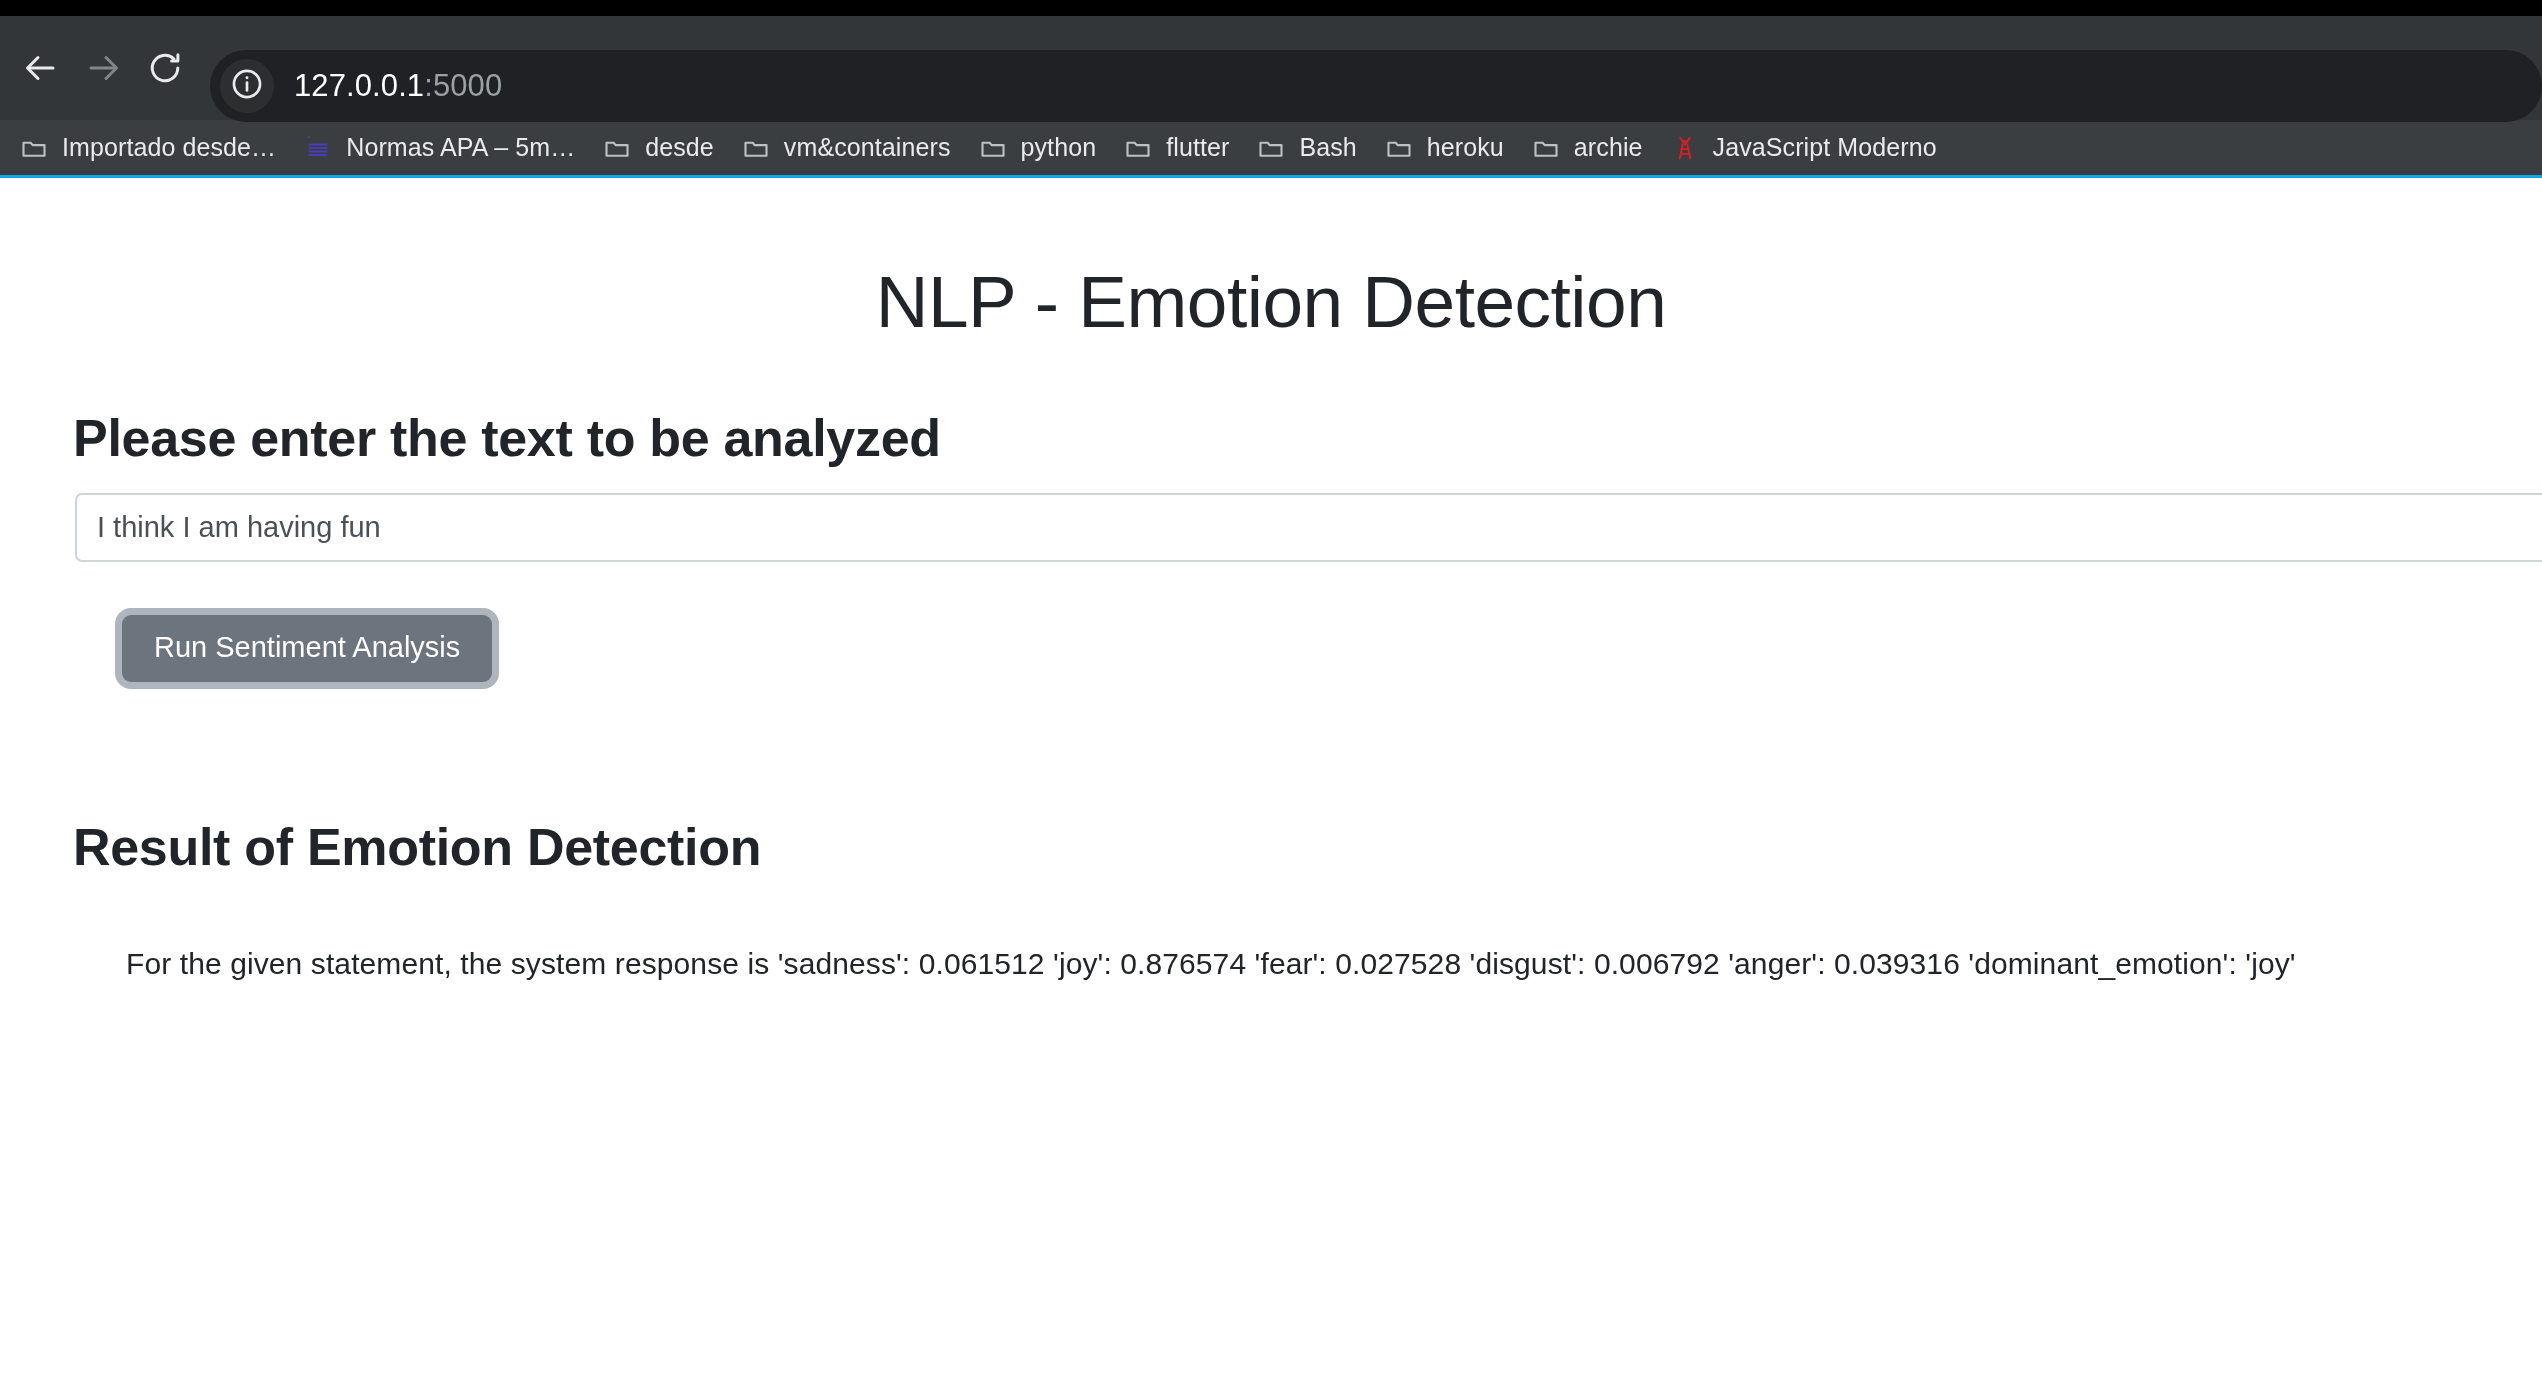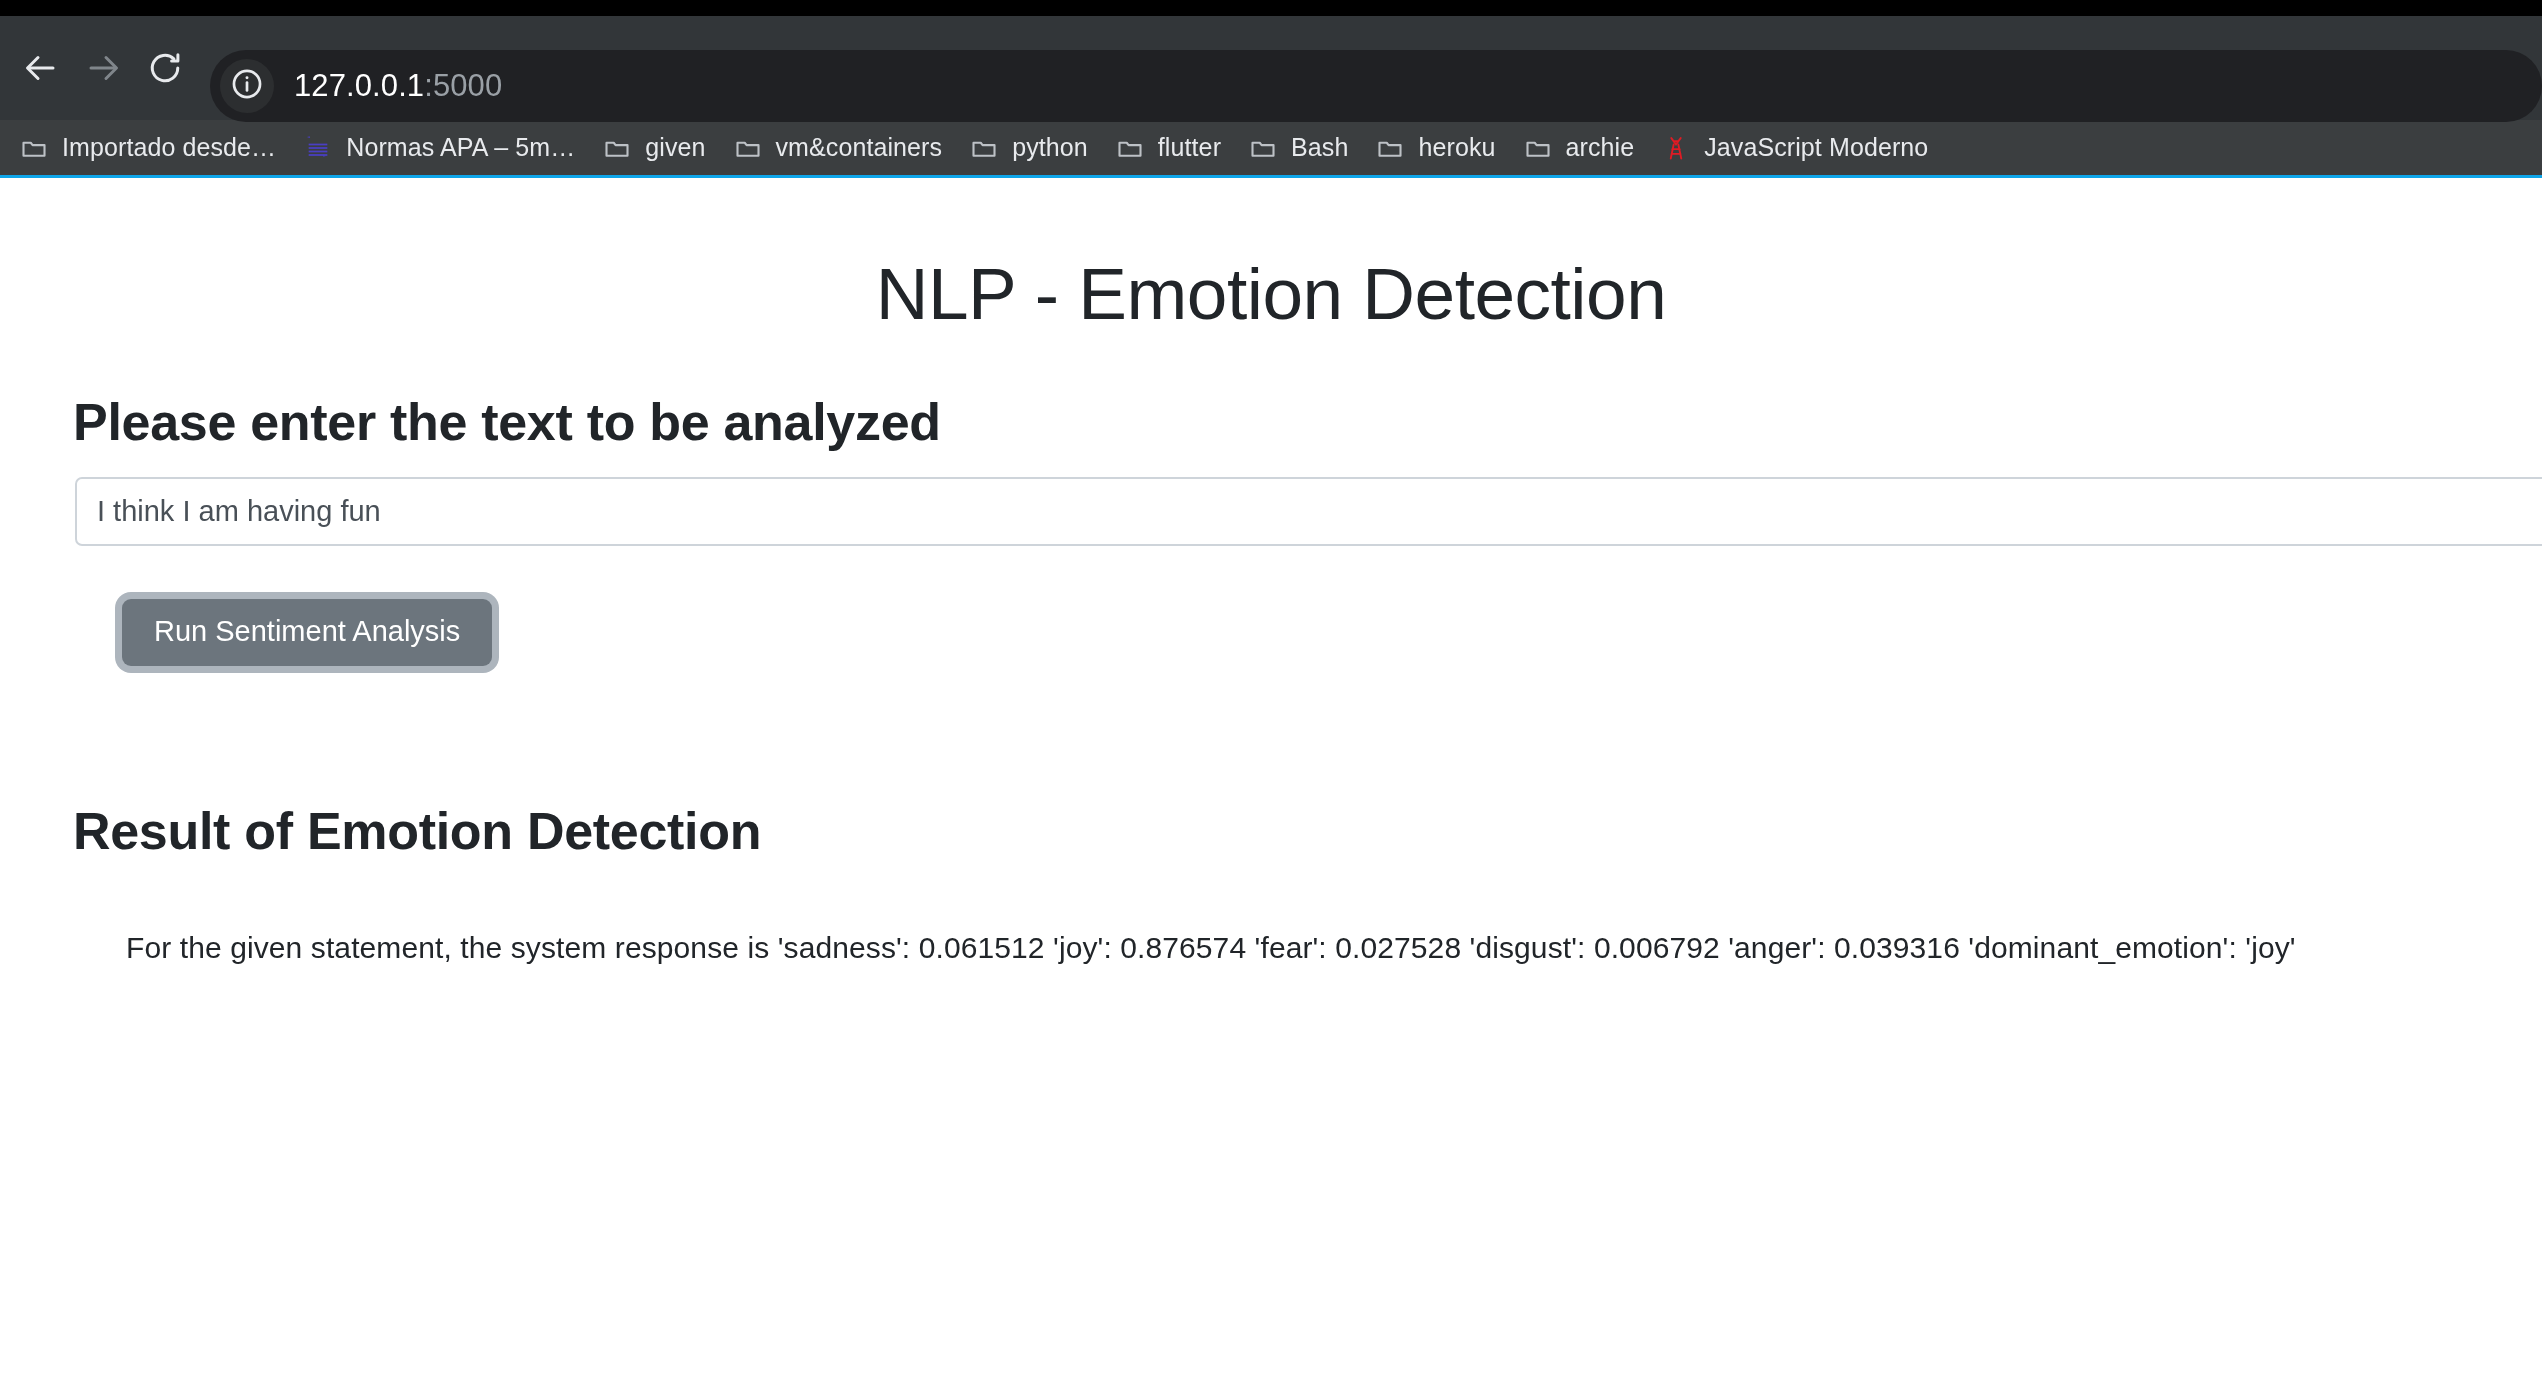--- a/index.html
+++ b/index.html
@@ -96,21 +96,21 @@
     background: #ffffff;
     height: 1212px;
     position: relative;
     overflow: hidden;
   }
   .page-title {
     text-align: center;
     font-size: 73px;
     font-weight: 400;
     color: #212529;
-    margin: 0;
+    margin: 8px;
     padding-top: 74px;
     letter-spacing: -0.5px;
   }
   .section-head {
     font-size: 52px;
     font-weight: 700;
     color: #212529;
     margin: 0;
     padding: 57px 0 0 73px;
     letter-spacing: -0.3px;
@@ -238,21 +238,21 @@
       </span>
       <span class="bm-label">Normas APA – 5m…</span>
     </div>
 
     <div class="bm">
       <span class="bm-ico">
         <svg width="28" height="28" viewBox="0 0 24 24" fill="none" stroke="#bdc1c6" stroke-width="1.8" stroke-linejoin="round">
             <path d="M3 7.5h6.2l1.6 2H21v9.2H3z"></path>
           </svg>
       </span>
-      <span class="bm-label">given</span>
+      <span class="bm-label">desde</span>
     </div>
 
     <div class="bm">
       <span class="bm-ico">
         <svg width="28" height="28" viewBox="0 0 24 24" fill="none" stroke="#bdc1c6" stroke-width="1.8" stroke-linejoin="round">
             <path d="M3 7.5h6.2l1.6 2H21v9.2H3z"></path>
           </svg>
       </span>
       <span class="bm-label">vm&amp;containers</span>
     </div>

